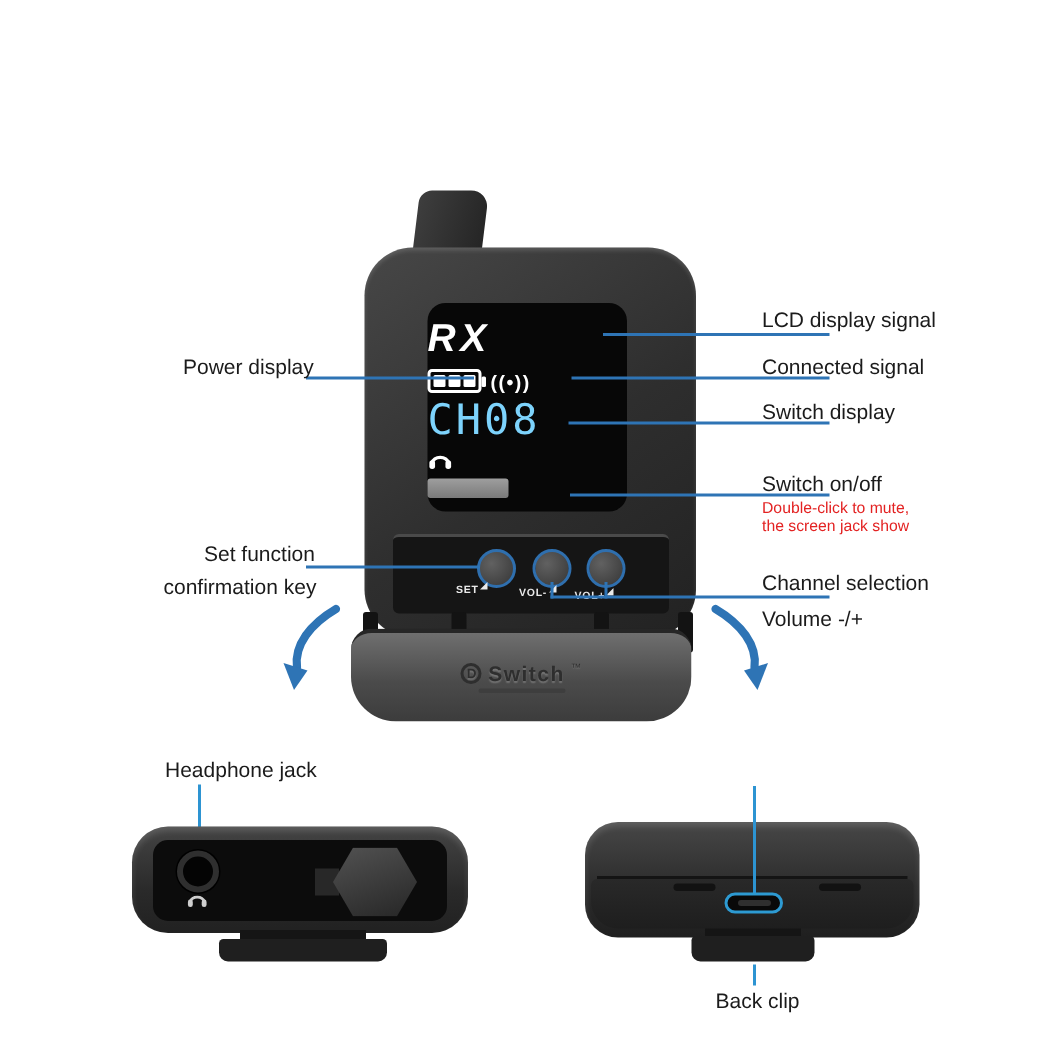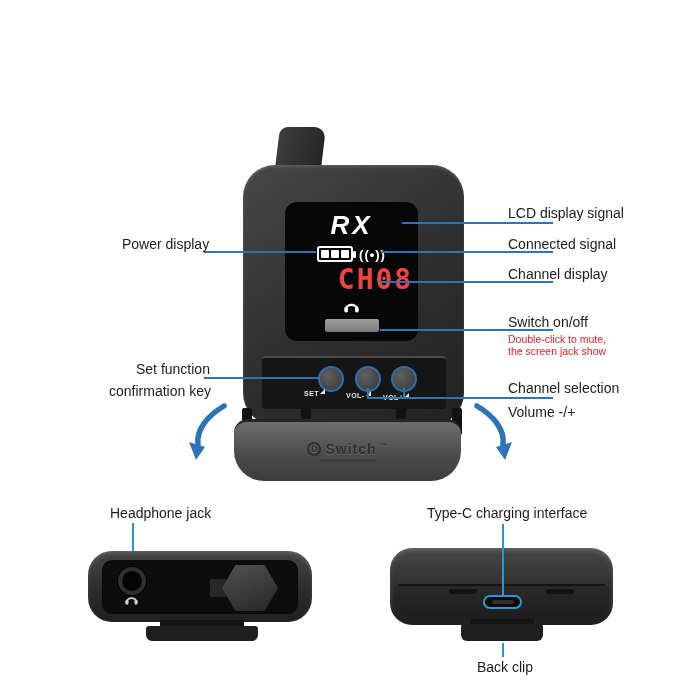--- a/index.html
+++ b/index.html
@@ -12,32 +12,32 @@
 
   
   .antenna { position:absolute; left:277px; top:127px; width:46px; height:50px;
              background:linear-gradient(100deg,#3e3e3e,#242424);
              border-radius:8px 12px 2px 2px; transform:skewX(-7deg); }
   .dev-body { position:absolute; left:243px; top:165px; width:221px; height:260px;
               border-radius:32px; background:linear-gradient(145deg,#474747,#2e2e2e 55%,#222222);
               box-shadow:inset 0 2px 3px rgba(255,255,255,.15); }
   .screen { position:absolute; left:285px; top:202px; width:133px; height:139px;
             border-radius:12px; background:#070707; display:flex; flex-direction:column;
-            align-items:center; }
+            align-items:flex-start; }
   .rx { margin-top:8px; font-size:26px; font-style:italic; font-weight:900;
         letter-spacing:3px; color:#ffffff; }
   .statusrow { margin-top:5px; display:flex; align-items:center; gap:6px; }
   .battery { position:relative; width:36px; height:16px; border:2px solid #fff; border-radius:3px;
              display:flex; gap:2px; padding:2px; }
   .battery::after { content:""; position:absolute; right:-5px; top:3px; width:3px; height:7px;
                     background:#fff; border-radius:1px; }
   .battery .bar { flex:1; background:#fff; border-radius:1px; }
   .signal { font-size:13px; font-weight:bold; color:#fff; letter-spacing:1px; }
   .ch { margin-top:1px; font-family:"DejaVu Sans Mono", monospace; font-size:28px;
-        font-weight:bold; letter-spacing:2px; color:#ef4444;margin-left:48px; }
+        font-weight:normal; letter-spacing:2px; color:#7dd3fc; }
   .hp-icon { margin-top:3px; }
   .switch-btn { margin-top:6px; width:54px; height:13px; border-radius:2px;
                 background:linear-gradient(#9e9e9e,#7a7a7a); }
 
   .btn-panel { position:absolute; left:262px; top:356px; width:184px; height:53px;
                background:#151515; border-radius:4px; border-top:2px solid #4a4a4a; }
   .round-btn { position:absolute; top:8px; width:26px; height:26px; border-radius:50%;
                background:radial-gradient(circle at 35% 35%, #616161, #363636);
                border:2px solid #2f6fae; }
   .btn-lbl { position:absolute; font-size:7px; font-weight:bold; color:#eaeaea;
@@ -160,21 +160,21 @@
   <div class="clv" style="left:367px; top:388px; height:11px;"></div>
   <div class="clv" style="left:403px; top:388px; height:11px;"></div>
   <div class="cl" style="left:367px; top:397px; width:186px;"></div>
 
   <div class="lab" style="left:122px; top:236px;">Power display</div>
   <div class="lab" style="left:136px; top:361px;">Set function</div>
   <div class="lab" style="left:109px; top:383px;">confirmation key</div>
 
   <div class="lab" style="left:508px; top:205px;">LCD display signal</div>
   <div class="lab" style="left:508px; top:236px;">Connected signal</div>
-  <div class="lab" style="left:508px; top:266px;">Channel display</div>
+  <div class="lab" style="left:508px; top:266px;">Switch display</div>
   <div class="lab" style="left:508px; top:314px;">Switch on/off</div>
   <div class="note" style="left:508px; top:333px;">Double-click to mute,</div>
   <div class="note" style="left:508px; top:345px;">the screen jack show</div>
   <div class="lab" style="left:508px; top:380px;text-align:right;">Channel selection</div>
   <div class="lab" style="left:508px; top:404px;text-align:right;">Volume -/+</div>
 
   <svg class="arrow" style="left:183px; top:402px;" width="50" height="60" viewBox="0 0 50 60">
     <path d="M41 4 C24 14, 13 28, 15 43" stroke="#2e74b5" stroke-width="5.5" fill="none" stroke-linecap="round"></path>
     <polygon points="6,40 22,45 13,58" fill="#2e74b5"></polygon>
   </svg>
@@ -192,21 +192,20 @@
   <svg class="bl-hp" width="15" height="12" viewBox="0 0 20 17">
     <path d="M3 12 a7.5 7.5 0 0 1 14 0" stroke="#cfcfcf" stroke-width="2.6" fill="none"></path>
     <rect x="1.2" y="9.5" width="4.6" height="7" rx="2.2" fill="#cfcfcf"></rect>
     <rect x="14.2" y="9.5" width="4.6" height="7" rx="2.2" fill="#cfcfcf"></rect>
   </svg>
   <div class="hexstem"></div>
   <div class="hexknob"></div>
   <div class="clip-sm-a" style="left:160px; top:620px; width:84px; height:8px;"></div>
   <div class="clip-sm-b" style="left:146px; top:626px; width:112px; height:15px;"></div>
 
-  <div class="lab" style="left:427px; top:505px;">Type-C charging interface</div>
   <div class="br-body"></div>
   <div class="br-seam"></div>
   <div class="br-strip"></div>
   <div class="br-notch" style="left:449px;"></div>
   <div class="br-notch" style="left:546px;"></div>
   <div class="clv-hl" style="left:502px; top:524px; height:72px;"></div>
   <div class="usbc"></div>
   <div class="clip-sm-a" style="left:470px; top:619px; width:64px; height:7px;"></div>
   <div class="clip-sm-b" style="left:461px; top:624px; width:82px; height:17px;"></div>
   <div class="clv-hl" style="left:502px; top:643px; height:14px;"></div>

